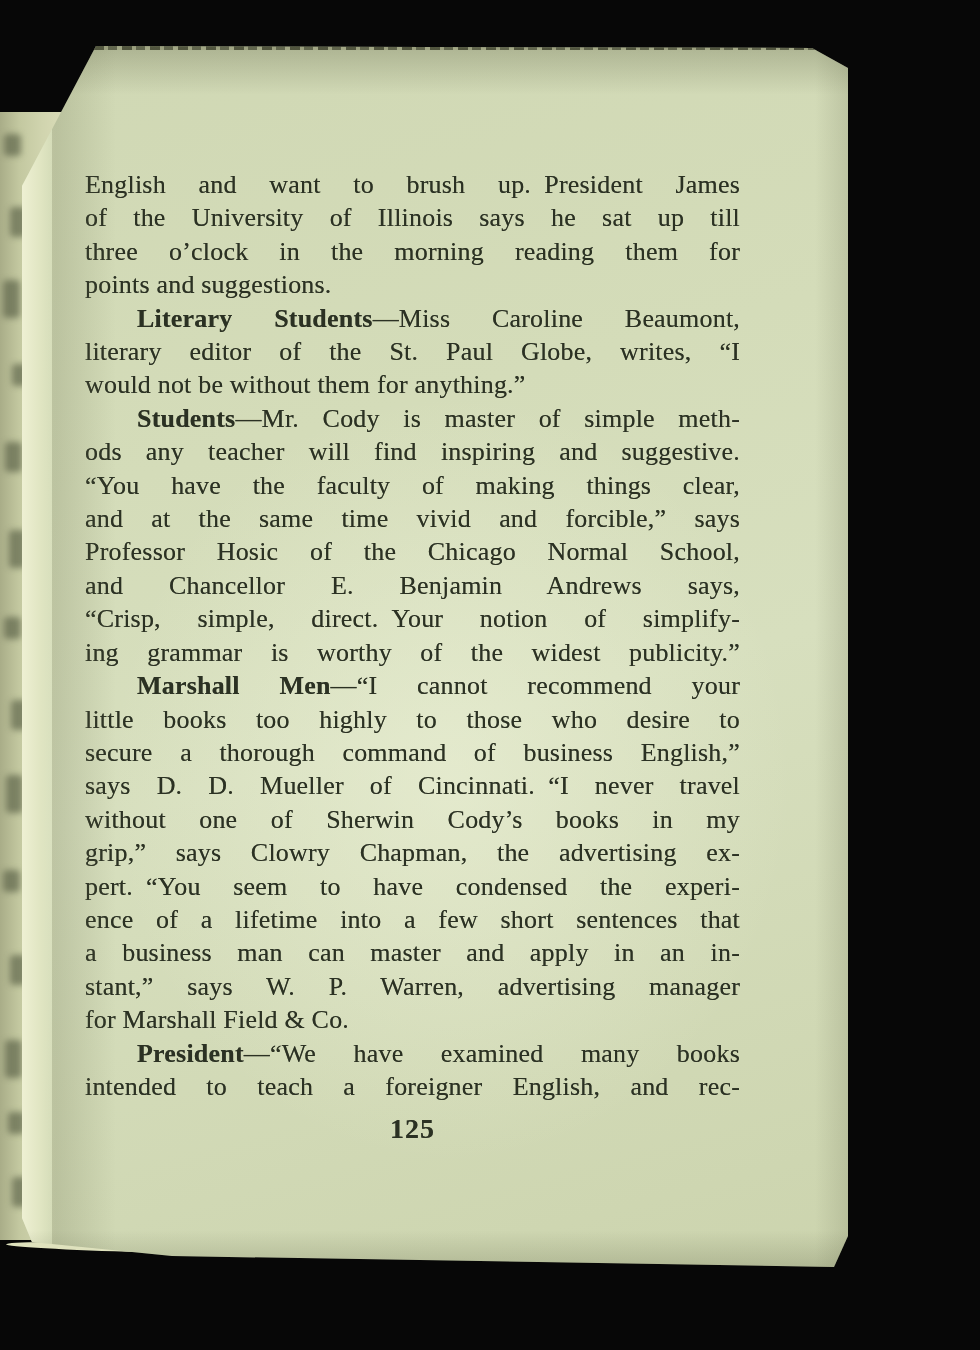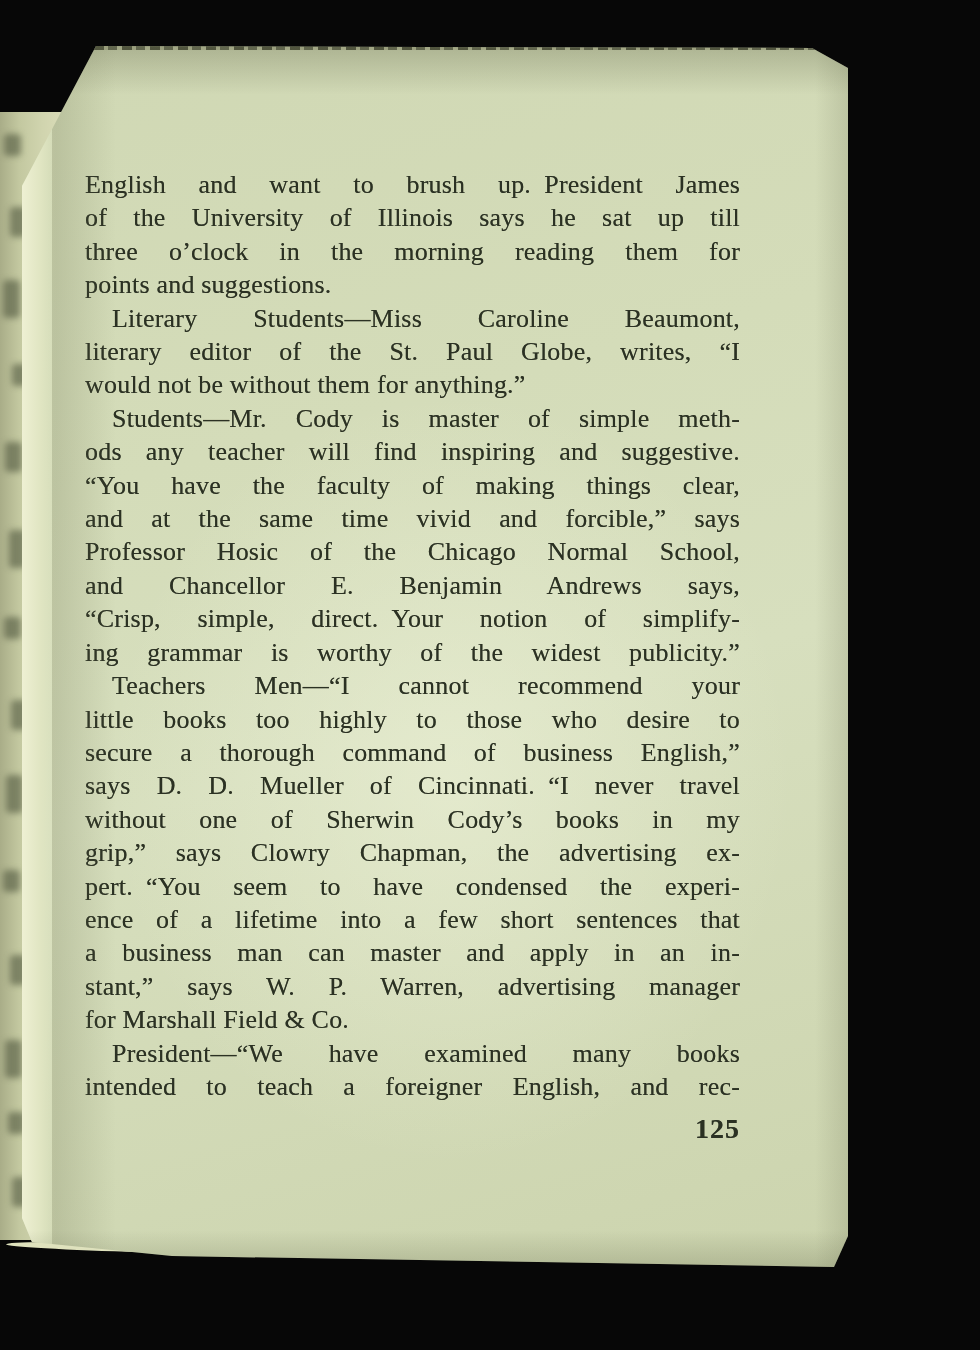--- a/index.html
+++ b/index.html
@@ -106,27 +106,27 @@
     text-shadow: 0 0 0.5px rgba(43,49,35,0.6);
   }
   .line {
     text-align: justify;
     text-align-last: justify;
     text-justify: inter-word;
     white-space: nowrap;
   }
   .line.short { text-align-last: left; }
   .line.indent { text-indent: 27px; }
-  .lead { font-weight: normal; }
+  .lead { font-weight: bold; margin-left: 25px; }
 
   .page-number {
     position: absolute;
     left: 63px; top: 1067px;
     width: 655px;
-    text-align: right;
+    text-align: center;
     color: var(--ink);
     font-size: 28px;
     font-weight: bold;
     letter-spacing: 1px;
     text-shadow: 0 0 0.5px rgba(43,49,35,0.6);
   }
 </style>
 </head>
 <body>
 
@@ -165,21 +165,21 @@
         <div class="line">literary editor of the St. Paul Globe, writes, “I</div>
         <div class="line short">would not be without them for anything.”</div>
         <div class="line indent"><span class="lead">Students</span>—Mr. Cody is master of simple meth-</div>
         <div class="line">ods any teacher will find inspiring and suggestive.</div>
         <div class="line">“You have the faculty of making things clear,</div>
         <div class="line">and at the same time vivid and forcible,” says</div>
         <div class="line">Professor Hosic of the Chicago Normal School,</div>
         <div class="line">and Chancellor E. Benjamin Andrews says,</div>
         <div class="line">“Crisp, simple, direct. Your notion of simplify-</div>
         <div class="line">ing grammar is worthy of the widest publicity.”</div>
-        <div class="line indent"><span class="lead">Teachers Men</span>—“I cannot recommend your</div>
+        <div class="line indent"><span class="lead">Marshall Men</span>—“I cannot recommend your</div>
         <div class="line">little books too highly to those who desire to</div>
         <div class="line">secure a thorough command of business English,”</div>
         <div class="line">says D. D. Mueller of Cincinnati. “I never travel</div>
         <div class="line">without one of Sherwin Cody’s books in my</div>
         <div class="line">grip,” says Clowry Chapman, the advertising ex-</div>
         <div class="line">pert. “You seem to have condensed the experi-</div>
         <div class="line">ence of a lifetime into a few short sentences that</div>
         <div class="line">a business man can master and apply in an in-</div>
         <div class="line">stant,” says W. P. Warren, advertising manager</div>
         <div class="line short">for Marshall Field &amp; Co.</div>

